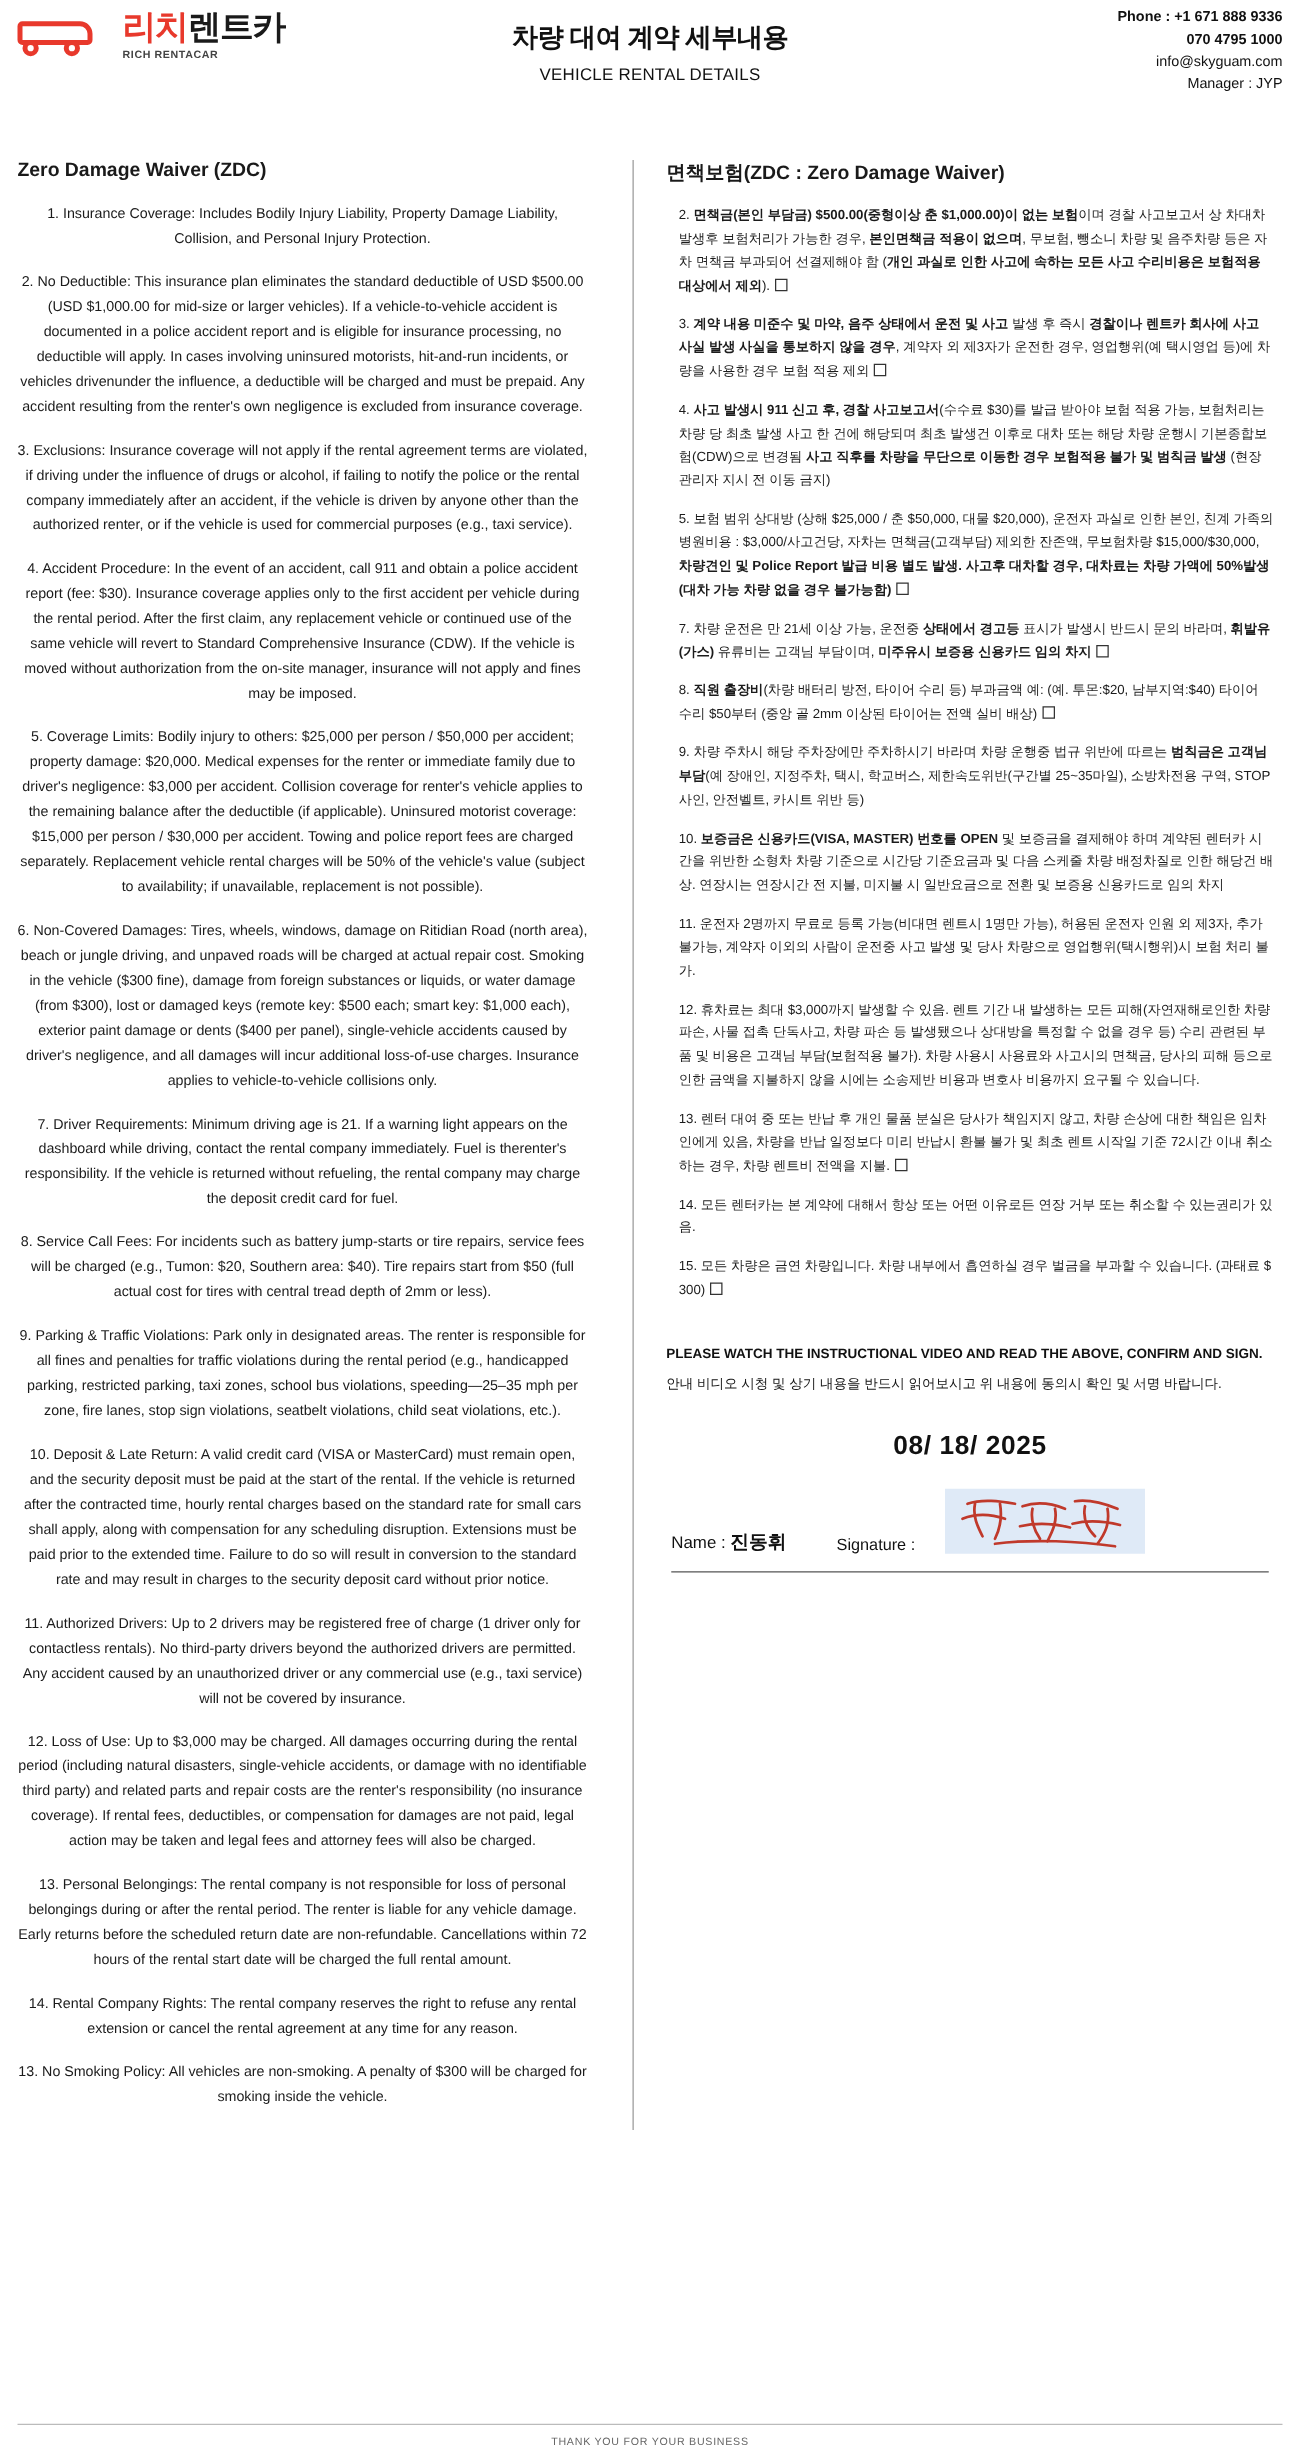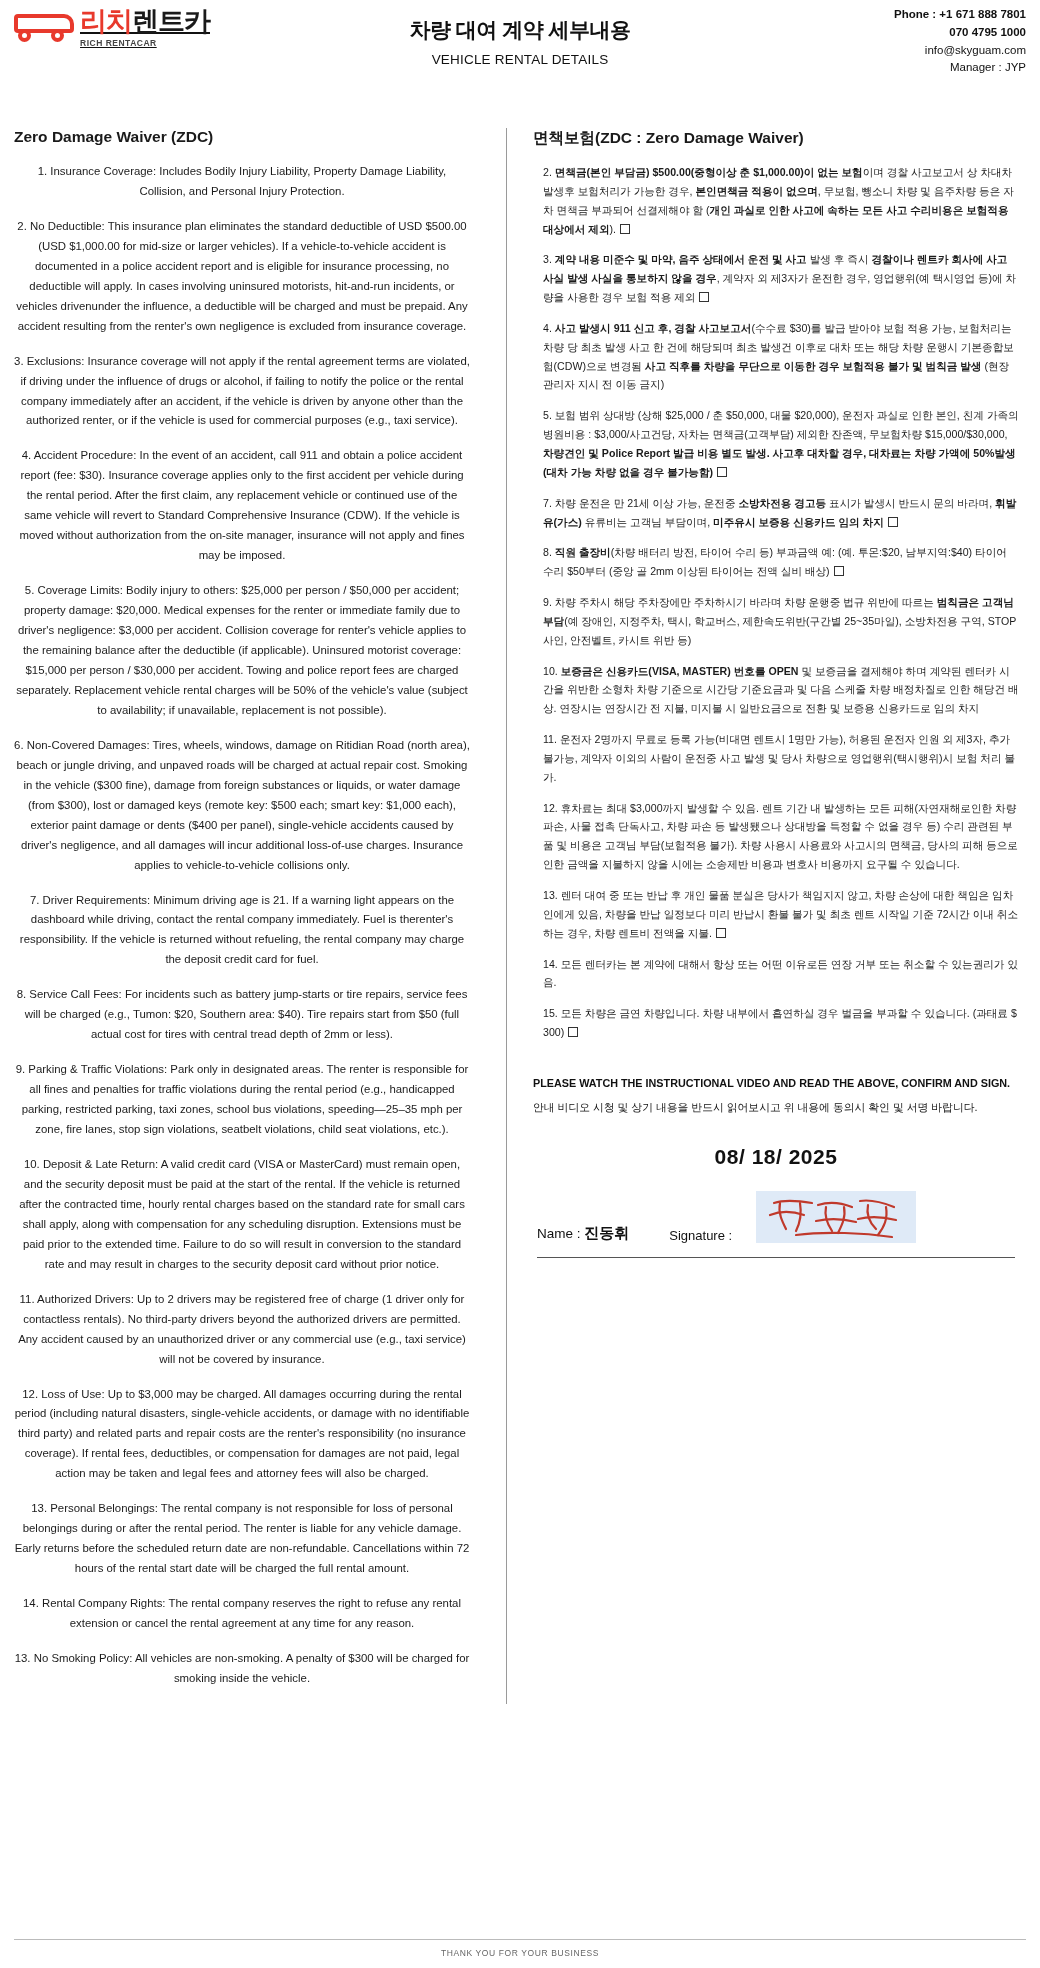--- a/index.html
+++ b/index.html
@@ -16,21 +16,21 @@
 
   
   .header {
     position: relative;
     height: 100px;
     padding: 10px 14px 0 14px;
   }
   .logo-wrap {
     position: absolute;
     left: 14px; top: 8px;
-    display: flex; align-items: flex-start; gap: 4px; text-decoration: underline;
+    display: flex; align-items: center; gap: 22px;
   }
   .logo-mark { position: relative; width: 62px; height: 34px; }
   .logo-mark .car-body {
     position: absolute; left: 0; top: 6px;
     width: 60px; height: 19px;
     border: 4px solid #e8392c;
     border-radius: 4px 10px 4px 4px;
   }
   .logo-mark .wheel {
     position: absolute; bottom: 0px; width: 13px; height: 13px;
@@ -137,21 +137,21 @@
         <div class="logo-sub">RICH RENTACAR</div>
       </div>
     </div>
 
     <div class="title-block">
       <div class="title-kr">차량 대여 계약 세부내용</div>
       <div class="title-en">VEHICLE RENTAL DETAILS</div>
     </div>
 
     <div class="contact">
-      <div class="bold">Phone : +1 671 888 7801</div>
+      <div class="bold">Phone : +1 671 888 9336</div>
       <div class="bold">070 4795 1000</div>
       <div>info@skyguam.com</div>
       <div>Manager : JYP</div>
     </div>
   </div>
 
   <div class="content">
 
     <div class="col-left">
       <div class="h-left">Zero Damage Waiver (ZDC)</div>
@@ -176,21 +176,21 @@
 
     <div class="divider"></div>
 
     <div class="col-right">
       <div class="h-right">면책보험(ZDC : Zero Damage Waiver)</div>
       <div id="right-items">
           <p class="p-right">2. <b>면책금(본인 부담금) $500.00(중형이상 춘 $1,000.00)이 없는 보험</b>이며 경찰 사고보고서 상 차대차 발생후 보험처리가 가능한 경우, <b>본인면책금 적용이 없으며</b>, 무보험, 뺑소니 차량 및 음주차량 등은 자차 면책금 부과되어 선결제해야 함 (<b>개인 과실로 인한 사고에 속하는 모든 사고 수리비용은 보험적용 대상에서 제외</b>).<span class="chk"></span></p>
           <p class="p-right">3. <b>계약 내용 미준수 및 마약, 음주 상태에서 운전 및 사고</b> 발생 후 즉시 <b>경찰이나 렌트카 회사에 사고 사실 발생 사실을 통보하지 않을 경우</b>, 계약자 외 제3자가 운전한 경우, 영업행위(예 택시영업 등)에 차량을 사용한 경우 보험 적용 제외<span class="chk"></span></p>
           <p class="p-right">4. <b>사고 발생시 911 신고 후, 경찰 사고보고서</b>(수수료 $30)를 발급 받아야 보험 적용 가능, 보험처리는 차량 당 최초 발생 사고 한 건에 해당되며 최초 발생건 이후로 대차 또는 해당 차량 운행시 기본종합보험(CDW)으로 변경됨 <b>사고 직후를 차량을 무단으로 이동한 경우 보험적용 불가 및 범칙금 발생</b> (현장 관리자 지시 전 이동 금지)</p>
           <p class="p-right">5. 보험 범위 상대방 (상해 $25,000 / 춘 $50,000, 대물 $20,000), 운전자 과실로 인한 본인, 친계 가족의 병원비용 : $3,000/사고건당, 자차는 면책금(고객부담) 제외한 잔존액, 무보험차량 $15,000/$30,000, <b>차량견인 및 Police Report 발급 비용 별도 발생. 사고후 대차할 경우, 대차료는 차량 가액에 50%발생(대차 가능 차량 없을 경우 불가능함)</b><span class="chk"></span></p>
-          <p class="p-right">7. 차량 운전은 만 21세 이상 가능, 운전중 <b>소방차전용 경고등</b> 표시가 발생시 반드시 문의 바라며, <b>휘발유(가스)</b> 유류비는 고객님 부담이며, <b>미주유시 보증용 신용카드 임의 차지</b><span class="chk"></span></p>
+          <p class="p-right">7. 차량 운전은 만 21세 이상 가능, 운전중 <b>상태에서 경고등</b> 표시가 발생시 반드시 문의 바라며, <b>휘발유(가스)</b> 유류비는 고객님 부담이며, <b>미주유시 보증용 신용카드 임의 차지</b><span class="chk"></span></p>
           <p class="p-right">8. <b>직원 출장비</b>(차량 배터리 방전, 타이어 수리 등) 부과금액 예: (예. 투몬:$20, 남부지역:$40) 타이어 수리 $50부터 (중앙 골 2mm 이상된 타이어는 전액 실비 배상)<span class="chk"></span></p>
           <p class="p-right">9. 차량 주차시 해당 주차장에만 주차하시기 바라며 차량 운행중 법규 위반에 따르는 <b>범칙금은 고객님 부담</b>(예 장애인, 지정주차, 택시, 학교버스, 제한속도위반(구간별 25~35마일), 소방차전용 구역, STOP사인, 안전벨트, 카시트 위반 등)</p>
           <p class="p-right">10. <b>보증금은 신용카드(VISA, MASTER) 번호를 OPEN</b> 및 보증금을 결제해야 하며 계약된 렌터카 시간을 위반한 소형차 차량 기준으로 시간당 기준요금과 및 다음 스케줄 차량 배정차질로 인한 해당건 배상. 연장시는 연장시간 전 지불, 미지불 시 일반요금으로 전환 및 보증용 신용카드로 임의 차지</p>
           <p class="p-right">11. 운전자 2명까지 무료로 등록 가능(비대면 렌트시 1명만 가능), 허용된 운전자 인원 외 제3자, 추가 불가능, 계약자 이외의 사람이 운전중 사고 발생 및 당사 차량으로 영업행위(택시행위)시 보험 처리 불가.</p>
           <p class="p-right">12. 휴차료는 최대 $3,000까지 발생할 수 있음. 렌트 기간 내 발생하는 모든 피해(자연재해로인한 차량 파손, 사물 접촉 단독사고, 차량 파손 등 발생됐으나 상대방을 특정할 수 없을 경우 등) 수리 관련된 부품 및 비용은 고객님 부담(보험적용 불가). 차량 사용시 사용료와 사고시의 면책금, 당사의 피해 등으로 인한 금액을 지불하지 않을 시에는 소송제반 비용과 변호사 비용까지 요구될 수 있습니다.</p>
           <p class="p-right">13. 렌터 대여 중 또는 반납 후 개인 물품 분실은 당사가 책임지지 않고, 차량 손상에 대한 책임은 임차인에게 있음, 차량을 반납 일정보다 미리 반납시 환불 불가 및 최초 렌트 시작일 기준 72시간 이내 취소하는 경우, 차량 렌트비 전액을 지불.<span class="chk"></span></p>
           <p class="p-right">14. 모든 렌터카는 본 계약에 대해서 항상 또는 어떤 이유로든 연장 거부 또는 취소할 수 있는권리가 있음.</p>
           <p class="p-right">15. 모든 차량은 금연 차량입니다. 차량 내부에서 흡연하실 경우 벌금을 부과할 수 있습니다. (과태료 $ 300)<span class="chk"></span></p>
         </div>
 

